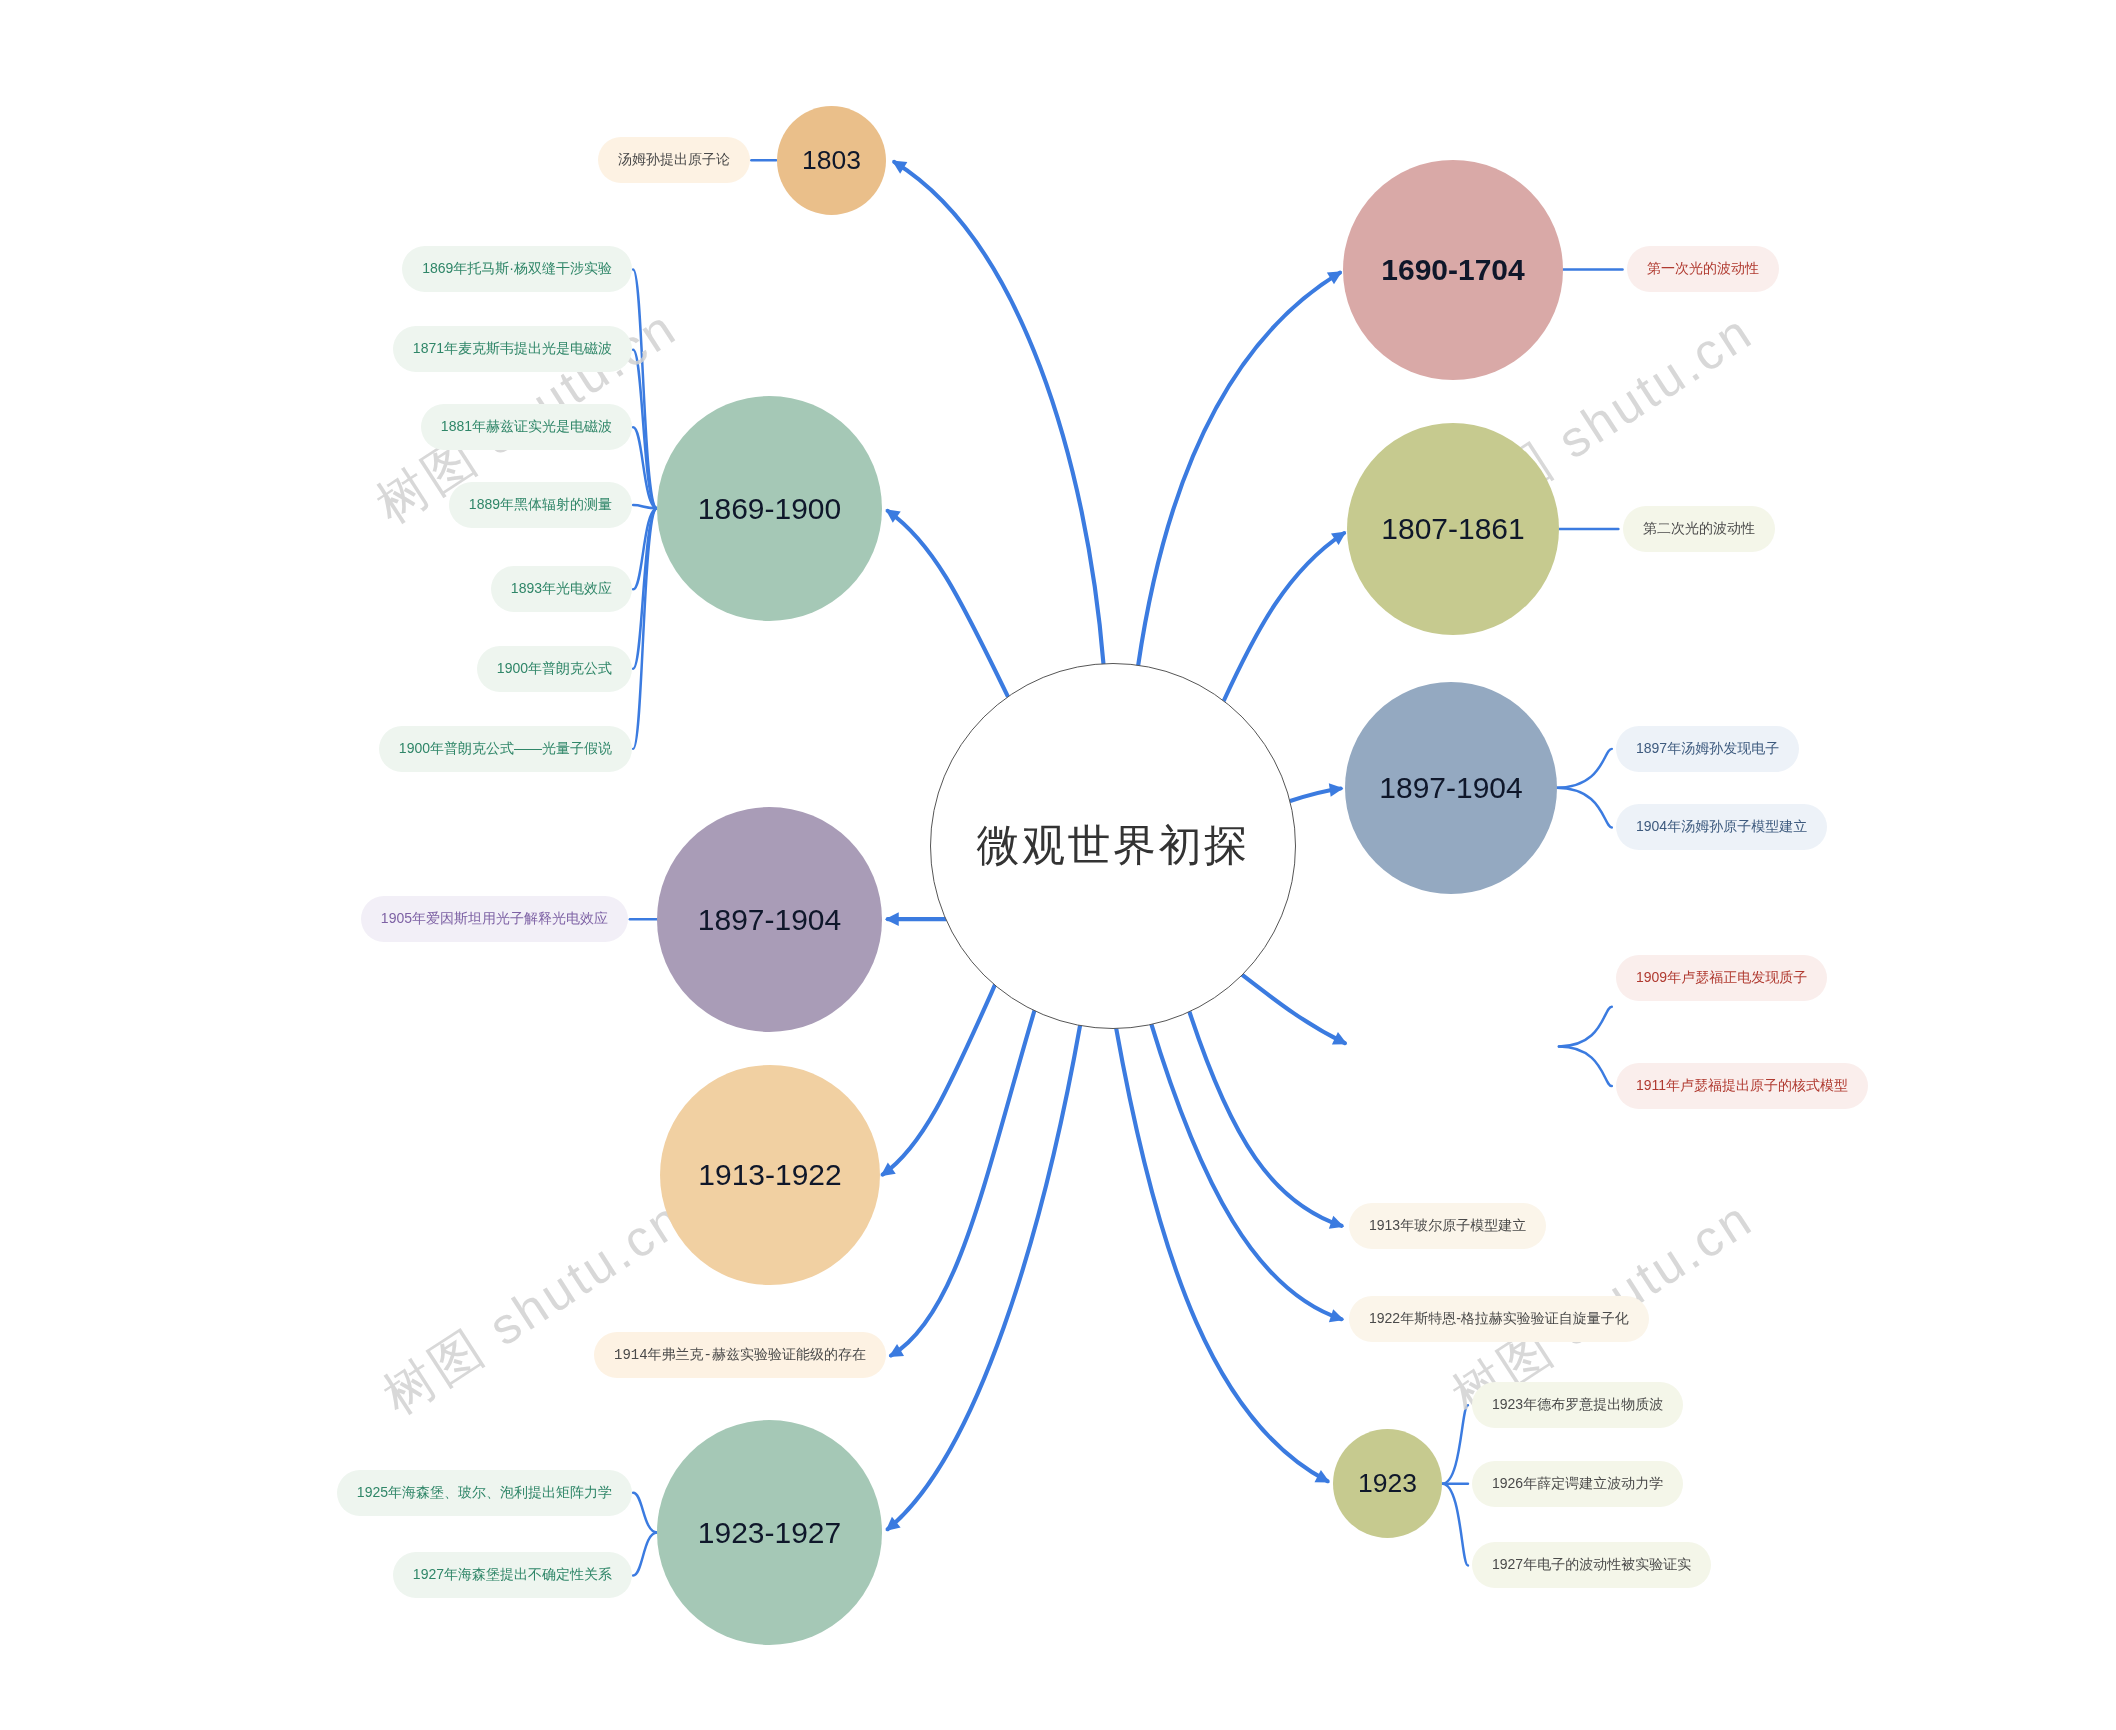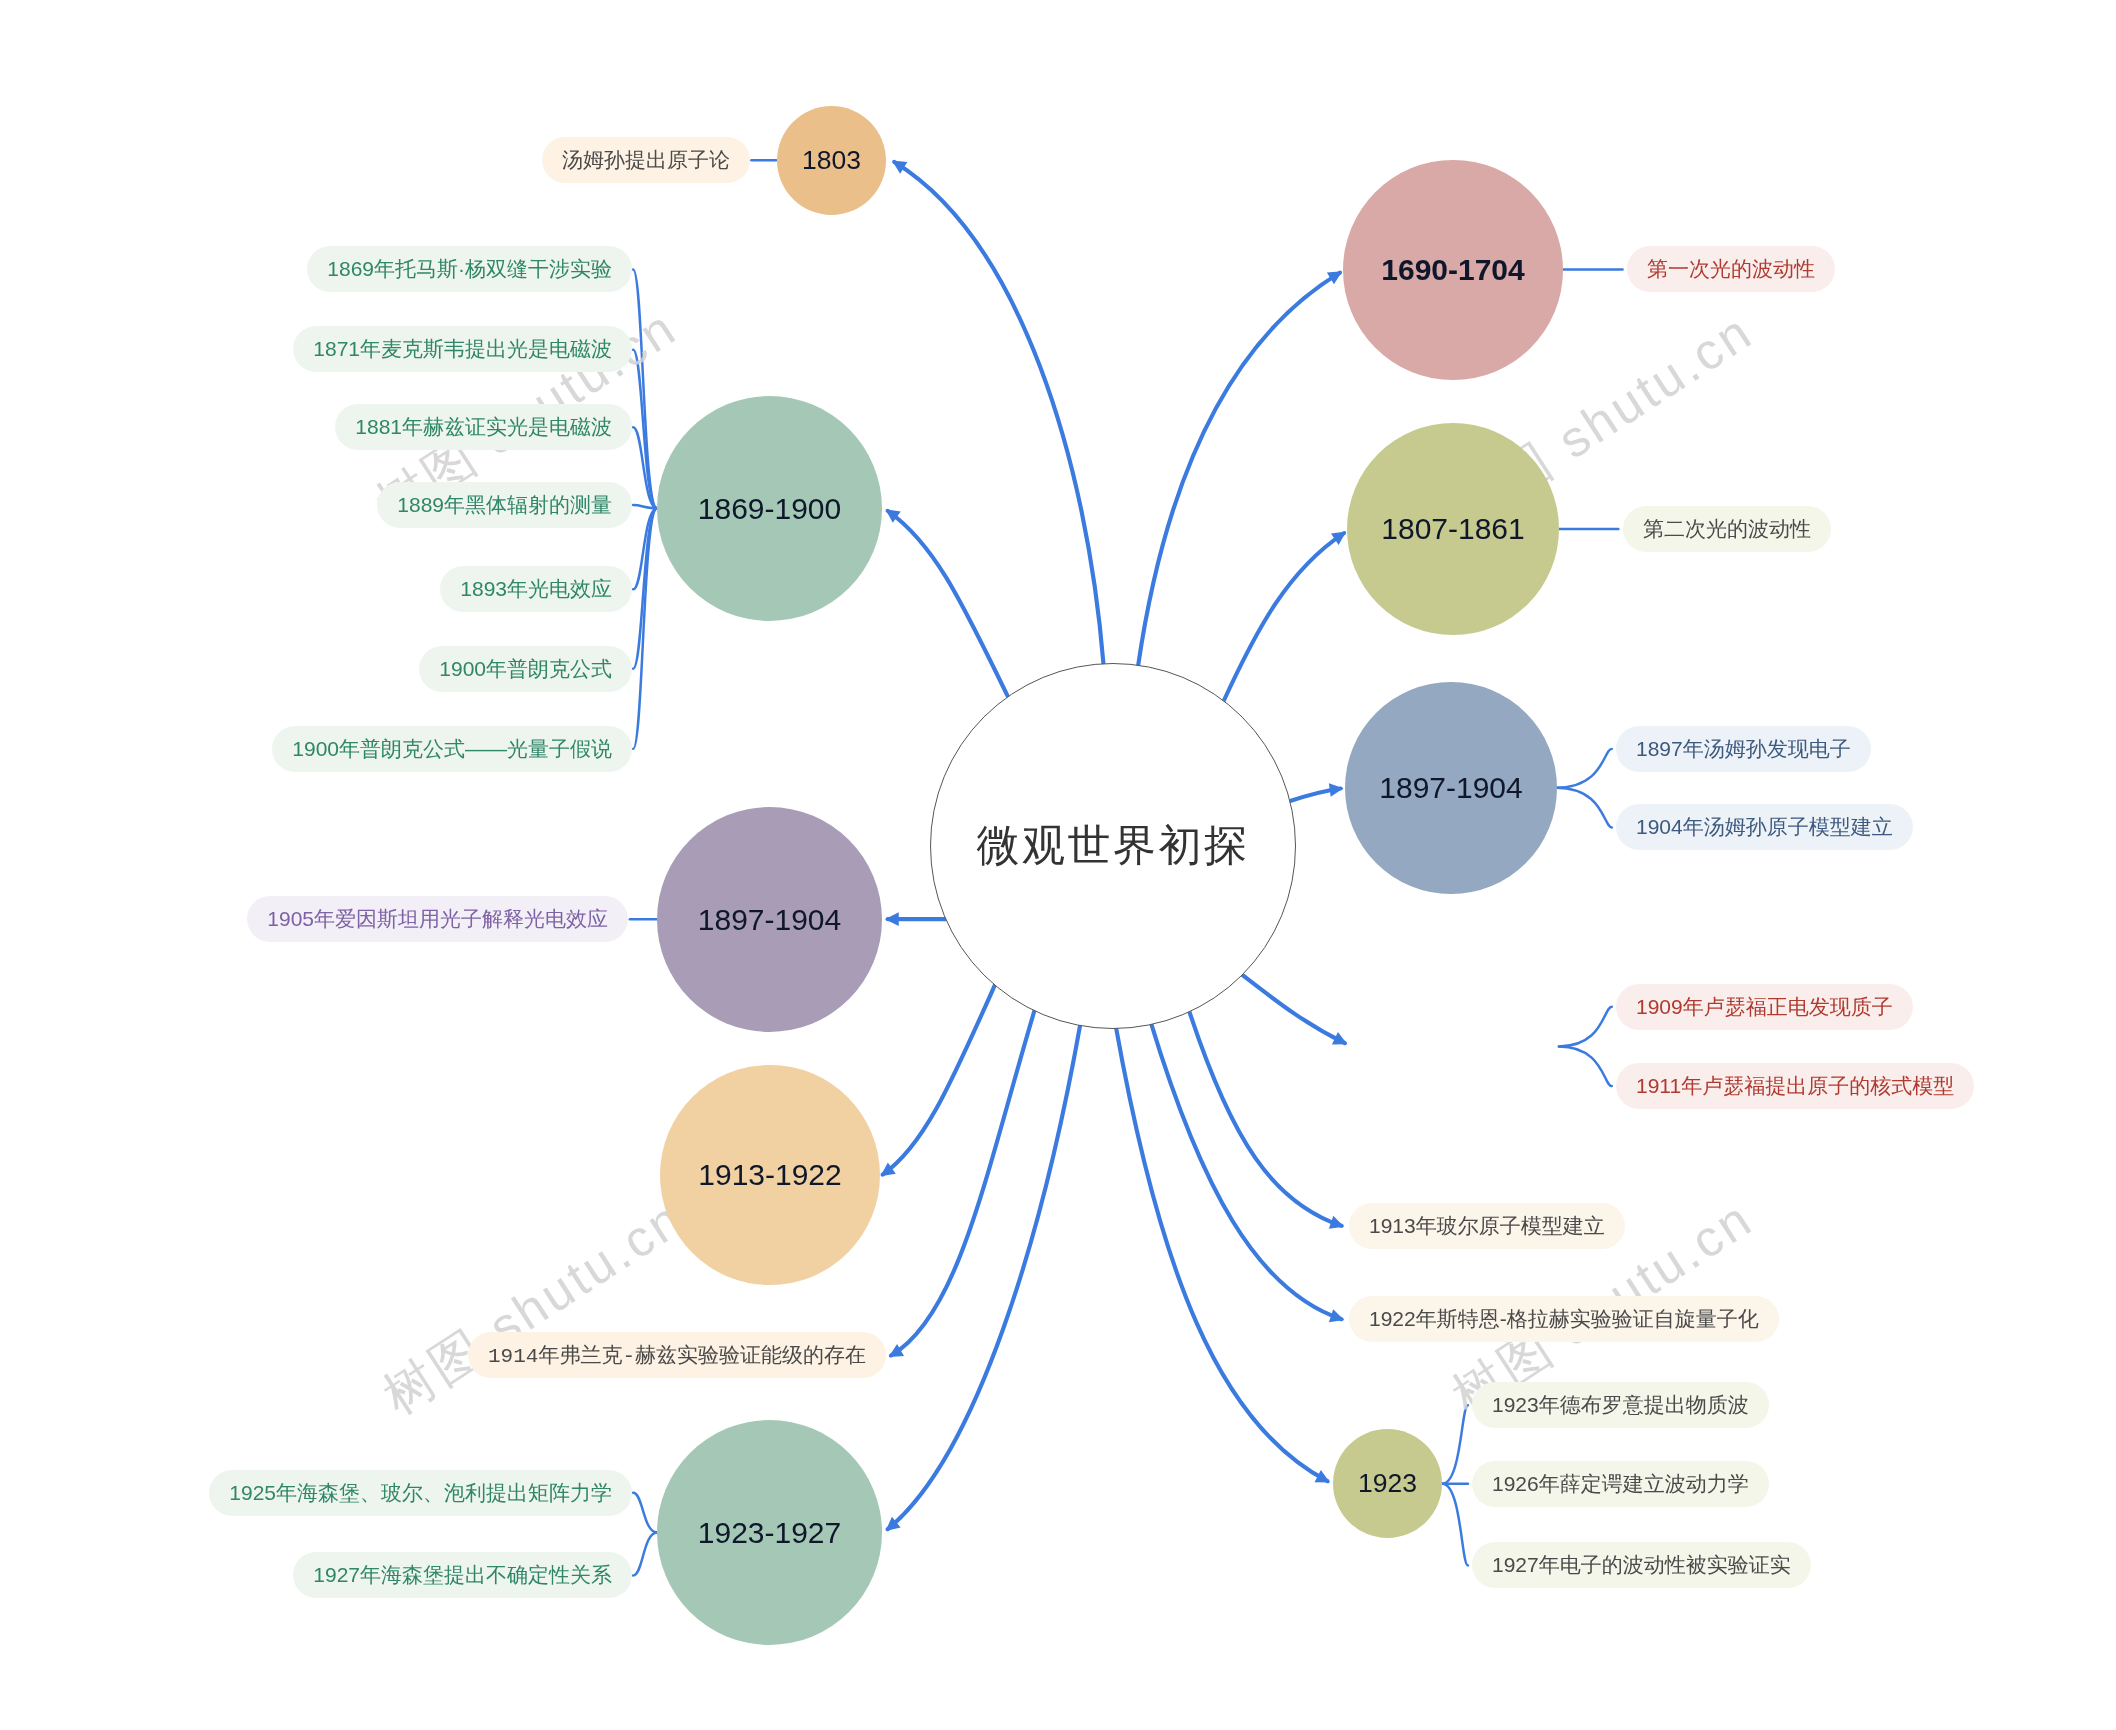--- a/index.html
+++ b/index.html
@@ -20,21 +20,21 @@
   }
   .c-sand   { background:#eabf8a; }
   .c-sage   { background:#a5c8b6; }
   .c-purple { background:#a99cb7; }
   .c-orange { background:#f1d0a2; }
   .c-rose   { background:#d9a9a7; }
   .c-olive  { background:#c6ca8f; }
   .c-steel  { background:#94a9c1; }
   .pill {
     position:absolute; height:46px; border-radius:23px; padding:0 20px;
-    font-size:21px; white-space:nowrap; display:flex; align-items:center;
+    font-size:14px; white-space:nowrap; display:flex; align-items:center;
     z-index:4; color:#4a4a4a;
   }
   .p-green  { background:#eef5ef; color:#2f8668; }
   .p-red    { background:#faeeec; color:#b03a30; }
   .p-navy   { background:#edf2f8; color:#3d5a7e; }
   .p-purple { background:#f2eff7; color:#7e62a5; }
   .p-peach  { background:#fdf2e3; color:#4a4a4a; }
   .p-cream  { background:#fbf5ea; color:#4a4a4a; }
   .p-olive  { background:#f4f6e9; color:#4a4a4a; }
   .watermark {
@@ -120,21 +120,21 @@
   <div class="pill p-green" style="right:1484px; top:726px;">1900年普朗克公式——光量子假说</div>
   <div class="pill p-purple" style="right:1488px; top:896px;">1905年爱因斯坦用光子解释光电效应</div>
   <div class="pill p-peach" style="right:1230px; top:1332px;font-family:Liberation Mono, monospace;">1914年弗兰克-赫兹实验验证能级的存在</div>
   <div class="pill p-green" style="right:1484px; top:1470px;">1925年海森堡、玻尔、泡利提出矩阵力学</div>
   <div class="pill p-green" style="right:1484px; top:1552px;">1927年海森堡提出不确定性关系</div>
 
   <div class="pill p-red" style="left:1627px; top:246px;">第一次光的波动性</div>
   <div class="pill p-olive" style="left:1623px; top:506px;">第二次光的波动性</div>
   <div class="pill p-navy" style="left:1616px; top:726px;">1897年汤姆孙发现电子</div>
   <div class="pill p-navy" style="left:1616px; top:804px;">1904年汤姆孙原子模型建立</div>
-  <div class="pill p-red" style="left:1616px; top:984px;">1909年卢瑟福正电发现质子</div>
+  <div class="pill p-red" style="left:1616px; top:955px;">1909年卢瑟福正电发现质子</div>
   <div class="pill p-red" style="left:1616px; top:1063px;">1911年卢瑟福提出原子的核式模型</div>
   <div class="pill p-cream" style="left:1349px; top:1203px;">1913年玻尔原子模型建立</div>
   <div class="pill p-cream" style="left:1349px; top:1296px;">1922年斯特恩-格拉赫实验验证自旋量子化</div>
   <div class="pill p-olive" style="left:1472px; top:1382px;">1923年德布罗意提出物质波</div>
   <div class="pill p-olive" style="left:1472px; top:1461px;">1926年薛定谔建立波动力学</div>
   <div class="pill p-olive" style="left:1472px; top:1542px;">1927年电子的波动性被实验证实</div>
 
 </div>
 
 

